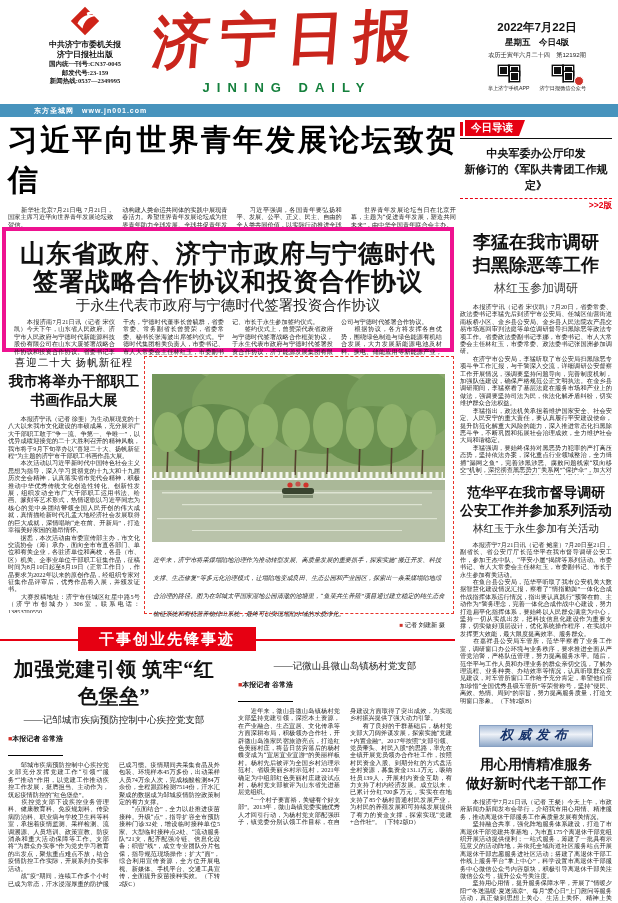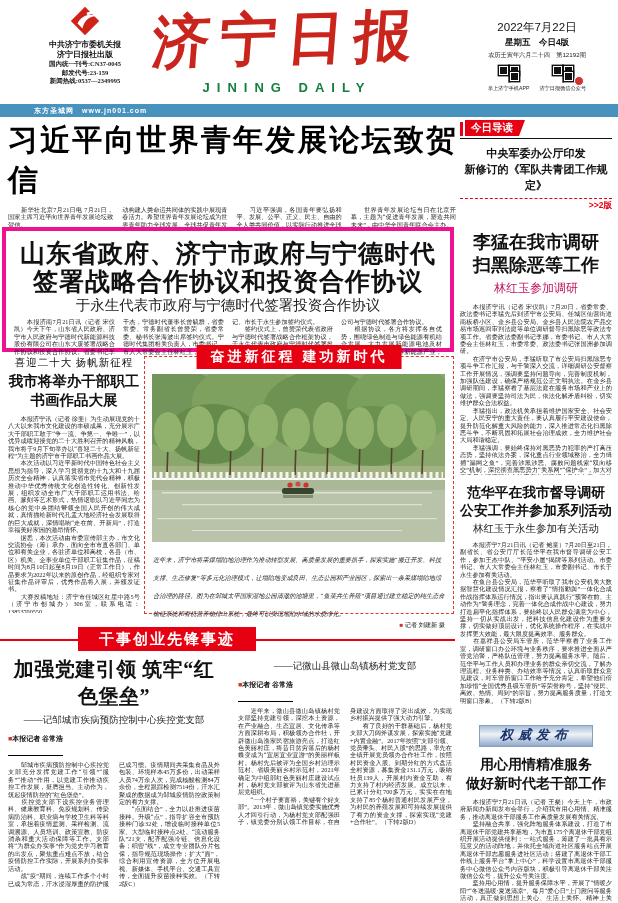--- a/index.html
+++ b/index.html
@@ -12,21 +12,21 @@
 
   
   .mh-left{left:26px;top:6px;width:118px;text-align:center;}
   .mh-left .l12{font-size:8px;font-weight:bold;line-height:10px;}
   .mh-left .l35{font-size:6.5px;line-height:8.5px;font-weight:bold;color:#222;}
   .logo{width:30px;height:30px;display:inline-block;}
   .mh-center{left:142px;top:0;width:290px;text-align:center;}
   .mh-title{font-size:57px;font-weight:bold;color:#c9251c;letter-spacing:10px;line-height:78px;transform:skewX(-6deg) rotate(-1.5deg);display:inline-block;}
   .mh-en{font-size:13px;font-weight:bold;letter-spacing:7px;color:#15803d;margin-top:2px;}
   .mh-right{right:8px;top:20px;width:146px;text-align:center;}
-  .mh-date{font-size:11.5px;font-weight:normal;}
+  .mh-date{font-size:11.5px;font-weight:bold;}
   .mh-week{font-size:8.5px;font-weight:bold;margin-top:2px;}
   .mh-lunar{font-size:6.2px;margin-top:2px;color:#222;}
   .qr-row{display:flex;justify-content:center;gap:10px;margin-top:5px;}
   .qr{width:30px;height:30px;position:relative;border:1px solid #999;background-image:repeating-linear-gradient(0deg,rgba(34,34,34,.9) 0 2px,transparent 2px 4px),repeating-linear-gradient(90deg,#2a2a2a 0 2px,#fff 2px 4px);}
   .qr i{position:absolute;width:7px;height:7px;background:#111;border:1.6px solid #fff;box-shadow:0 0 0 1.4px #111;}
   .qr .c1{left:1px;top:1px;} .qr .c2{right:1px;top:1px;} .qr .c3{left:1px;bottom:1px;}
   .qr .dot{position:absolute;left:11px;top:11px;width:8px;height:8px;background:#d0342c;border-radius:50%;border:1px solid #fff;}
   .qr-cap{font-size:5.2px;margin-top:2px;color:#222;}
   .site-bar{left:0;top:104px;width:618px;height:13px;background:#4793bd;color:#fff;font-size:7px;font-weight:bold;line-height:13px;padding-left:34px;box-sizing:border-box;letter-spacing:1px;}
 
@@ -37,21 +37,21 @@
 
   
   .right-col{left:460px;top:120px;width:152px;height:783px;overflow:hidden;}
   .guide-wrap{display:flex;align-items:flex-end;border-bottom:1.5px solid #111;padding-bottom:2px;}
   .guide-bar{width:3px;height:14px;background:#e60012;margin-right:2px;}
   .guide-label{background:#e60012;color:#fff;font-weight:bold;font-size:10.5px;padding:1px 12px 1px 6px;clip-path:polygon(0 0,100% 0,90% 100%,0 100%);}
   .guide-title{font-weight:bold;font-size:11px;line-height:16px;text-align:center;margin-top:6px;}
   .guide-sep{border-top:1.3px dashed #e60012;margin-top:5px;}
   .guide-ref{color:#e60012;font-size:8.5px;font-weight:bold;text-align:right;margin-top:1px;}
   .limeng-t{font-size:18px;font-weight:900;line-height:23px;text-align:center;margin-top:19px;}
-  .art-sub{font-size:12px;text-align:center;margin-top:3px;color:#be185d;}
+  .art-sub{font-size:12px;text-align:center;margin-top:3px;color:#404040;}
   .limeng-b{margin-top:6px;height:172px;}
   .fan-t{font-size:13.8px;font-weight:900;line-height:18px;text-align:center;margin-top:9px;}
   .fan-sub{font-size:10.5px;text-align:center;margin-top:2px;color:#222;}
   .fan-b{margin-top:5px;height:176px;}
   .auth-banner{margin:8px auto 0;width:112px;height:20px;background:linear-gradient(#a9bdd8,#eef2f8 42%,#90a9c9);border:1px solid #87a0c2;color:#17336b;font-weight:bold;font-style:italic;font-size:13px;line-height:18px;text-align:center;letter-spacing:5px;}
   .yx-t{font-size:14px;font-weight:900;line-height:19px;text-align:center;margin-top:8px;}
   .yx-b{margin-top:5px;height:146px;}
 
   
   .pink-box{left:2px;top:227px;width:452px;height:125px;border:4px solid #ee1290;box-sizing:border-box;padding:8px 8px;background:#fff;}
@@ -183,21 +183,20 @@
     <div class="kicker">喜迎二十大 扬帆新征程</div>
     <div class="expo-t pre">我市将举办干部职工
 书画作品大展</div>
     <div class="expo-b body-text pre">　　本报济宁讯（记者 徐斐）为生动展现党的十八大以来我市文化建设的丰硕成果，充分展示广大干部职工敢于“争一流、争第一、争唯一”，以优异成绩迎接党的二十大胜利召开的精神风貌，我市将于9月下旬举办以“喜迎二十大、扬帆新征程”为主题的济宁市干部职工书画作品大展。
 　　本次活动以习近平新时代中国特色社会主义思想为指导，深入学习贯彻党的十九大和十九届历次全会精神，认真落实省市党代会精神，积极推动中华优秀传统文化创造性转化、创新性发展，组织发动全市广大干部职工运用书法、绘画、篆刻等艺术形式，热情讴歌以习近平同志为核心的党中央团结带领全国人民开创的伟大成就，真情描绘新时代孔孟大地经济社会发展取得的巨大成就，深情唱响“走在前、开新局”，打造幸福美好家园的激昂情怀。
 　　据悉，本次活动由市委宣传部主办，市文化交流协会（筹）承办，面向全市市直各部门、单位和有关企业，各驻济单位和高校，各县（市、区）机关、企事业单位干部职工征集作品，征稿时间为8月10日起至8月19日（正常工作日），作品要求为2022年以来的原创作品，经组织专家对征集作品评审后，优秀作品将入展，并颁发证书。
 　　大赛投稿地址：济宁市任城区红星中路5号（济宁市创城办）306室，联系电话：13853700550。</div>
   </div>
 
   <div class="abs mid">
-    <div class="mid-banner">奋进新征程 建功新时代</div>
     <svg class="photo" viewBox="0 0 293 168" preserveAspectRatio="none">
       <rect width="293" height="100" fill="#8aa86b"></rect>
       <ellipse cx="25" cy="35" rx="50" ry="40" fill="#72955a"></ellipse>
       <ellipse cx="95" cy="28" rx="55" ry="38" fill="#7ea15f"></ellipse>
       <ellipse cx="170" cy="38" rx="60" ry="42" fill="#6e9252"></ellipse>
       <ellipse cx="250" cy="30" rx="55" ry="40" fill="#7aa05e"></ellipse>
       <ellipse cx="60" cy="60" rx="45" ry="30" fill="#648a4c"></ellipse>
       <ellipse cx="220" cy="62" rx="50" ry="30" fill="#6b9150"></ellipse>
       <rect y="92" width="293" height="12" fill="#a3b283"></rect>
       <g stroke="#54422e" stroke-width="1.6">

